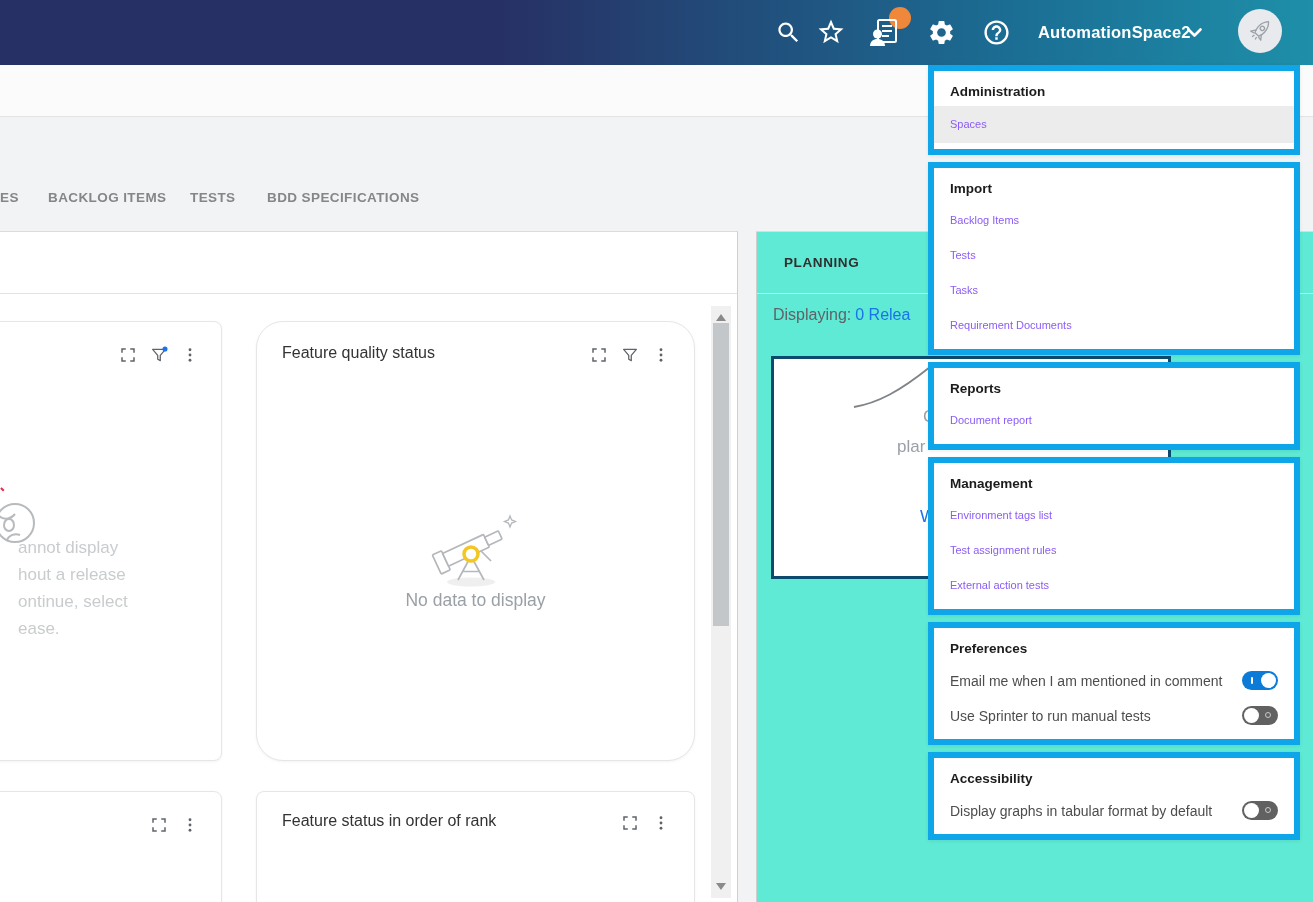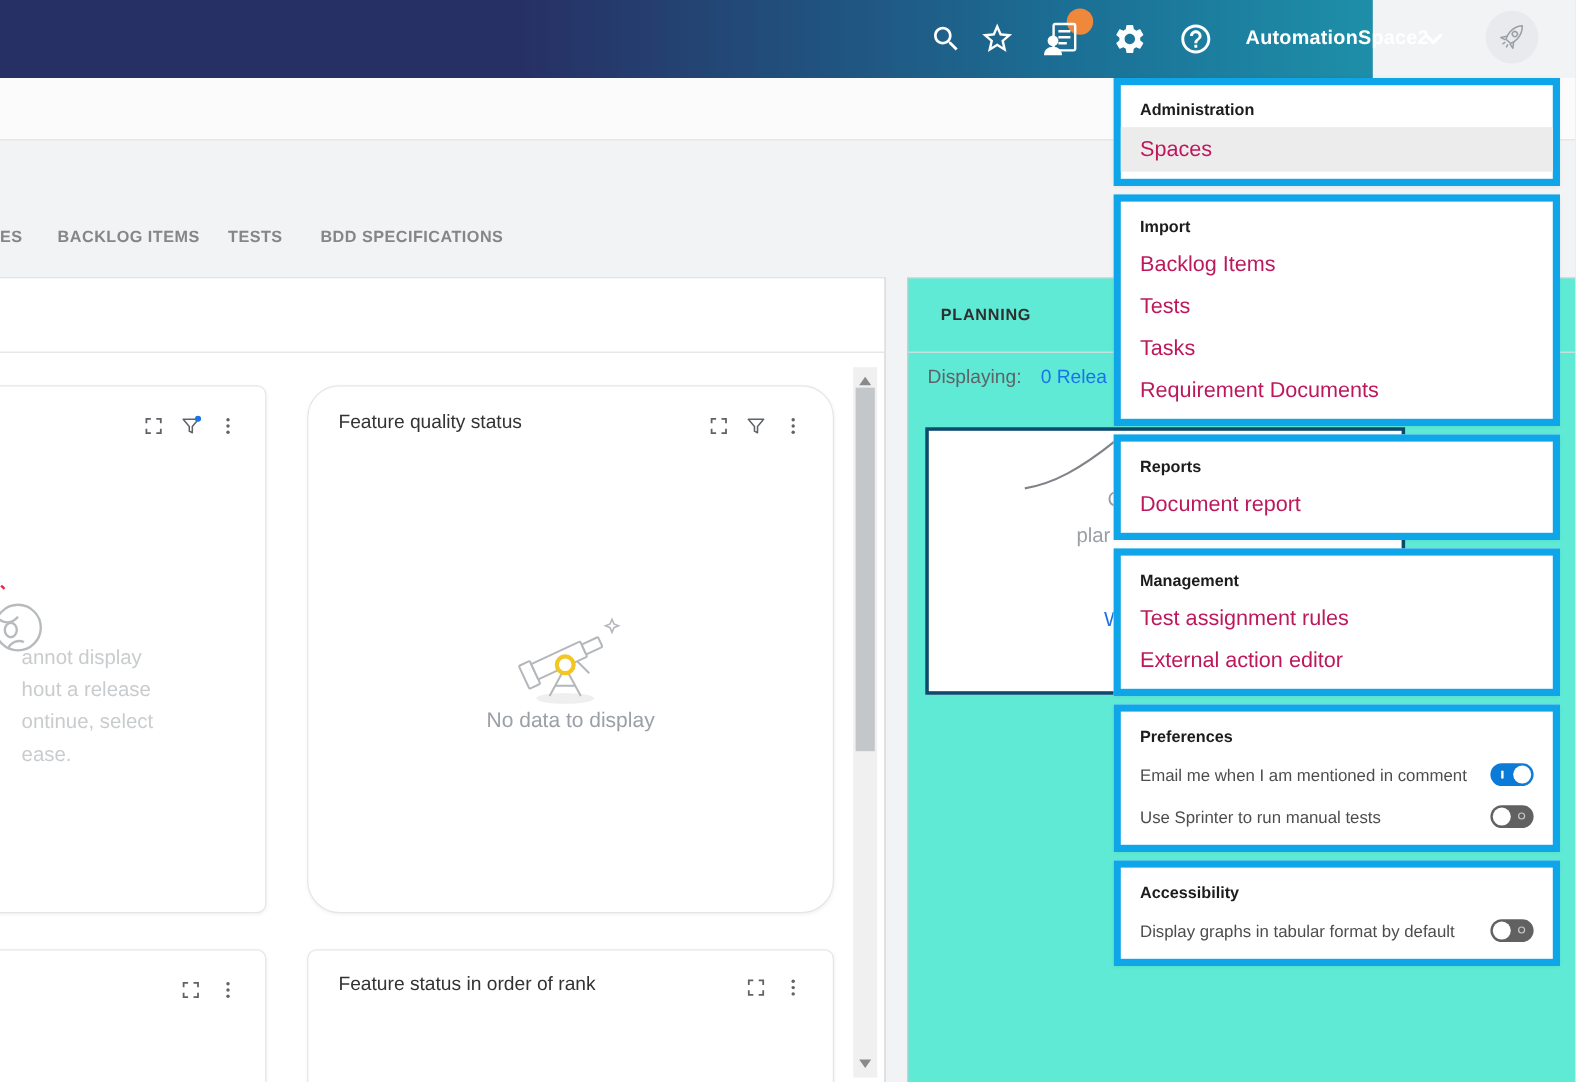--- a/index.html
+++ b/index.html
@@ -4,21 +4,21 @@
 <style>
   * { margin:0; padding:0; box-sizing:border-box; }
   html,body { background:#e9eaec; }
   .screen {
     position:relative; width:1313px; height:902px; overflow:hidden;
     background:#f2f3f4; font-family:"Liberation Sans", sans-serif;
   }
 
   
   .topbar {
-    position:absolute; left:0; top:0; width:1144px; height:65px;
+    position:absolute; left:0; top:0; width:1313px; height:65px;
     background:linear-gradient(90deg,#273064 0%,#273064 38%,#1b6f95 78%,#1e8fa9 100%);
   }
   .tb-icon { position:absolute; cursor:pointer; }
   .badge {
     position:absolute; left:889px; top:7px; width:22px; height:22px;
     border-radius:50%; background:#f0883b;
   }
   .ws-label {
     position:absolute; left:1038px; top:0; height:65px; line-height:65px;
     color:#fff; font-size:16.5px; font-weight:bold; cursor:pointer; letter-spacing:.2px;
@@ -68,33 +68,33 @@
   
   .pane-right {
     position:absolute; left:756px; top:231px; width:557px; height:671px;
     background:#5eead4; border-top:1px solid #dcdcdc; border-left:1px solid #cfcfcf;
   }
   .plan-header { height:62px; border-bottom:1px solid #e0e0e0; }
   .plan-title { margin-left:27px; line-height:62px; font-size:13.5px; font-weight:bold; color:#2f2f2f; letter-spacing:.6px; }
   .plan-body { position:relative; height:608px; }
   .displaying-row { position:absolute; left:16px; top:12px; display:flex; align-items:center; }
   .displaying-label { font-size:16px; color:#5f6368; }
-  .displaying-link { font-size:16px; color:#1a73e8; margin-left:16px; cursor:pointer; white-space:nowrap; }
+  .displaying-link { font-size:16px; color:#1a73e8; margin-left:4px; cursor:pointer; white-space:nowrap; }
   .plan-card { position:absolute; left:14px; top:62px; width:400px; height:223px; border:3px solid #0c4a6e; background:#fff; }
   .frag { position:absolute; font-size:17px; color:#9aa0a6; white-space:nowrap; }
   .frag-link { position:absolute; font-size:17px; color:#1a73e8; cursor:pointer; white-space:nowrap; }
 
   
   .menu { position:absolute; left:928px; top:65px; width:372px; z-index:100; }
   .menu-section {
     background:#fff; border:6px solid #0ea5e9; margin-bottom:7px;
     box-shadow:0 1px 4px rgba(0,0,0,.08); padding-bottom:6px;
   }
   .menu-header { padding:13px 16px 7px 16px; font-size:13.5px; font-weight:bold; color:#1c1c1c; }
-  .menu-item { height:35px; line-height:35px; padding:0 16px; font-size:18px; color:#be185d; cursor:pointer; }
+  .menu-item { height:35px; line-height:35px; padding:0 16px; font-size:11px; color:#8b5cf6; cursor:pointer; }
   .menu-item.highlighted { background:#ececec; height:37px; line-height:37px; }
   .pref-row { height:35px; display:flex; align-items:center; justify-content:space-between; padding:0 16px; }
   .pref-label { font-size:14px; color:#4d4d4d; }
 
   .toggle { position:relative; width:36px; height:19px; border-radius:10px; flex:none; cursor:pointer; display:inline-block; }
   .toggle.on  { background:#0b7bd7; }
   .toggle.off { background:#616161; }
   .toggle .knob { position:absolute; top:2px; width:15px; height:15px; border-radius:50%; background:#fff; }
   .toggle.on  .knob { right:2px; }
   .toggle.off .knob { left:2px; }
@@ -295,22 +295,23 @@
       <div class="menu-item">Requirement Documents</div>
     </div>
 
     <div class="menu-section">
       <div class="menu-header">Reports</div>
       <div class="menu-item">Document report</div>
     </div>
 
     <div class="menu-section">
       <div class="menu-header">Management</div>
+      <div class="menu-item">Environment tags list</div>
       <div class="menu-item">Test assignment rules</div>
-      <div class="menu-item">External action editor</div>
+      <div class="menu-item">External action tests</div>
     </div>
 
     <div class="menu-section">
       <div class="menu-header">Preferences</div>
       <div class="pref-row">
         <span class="pref-label">Email me when I am mentioned in comment</span>
         <span class="toggle on">
             <span class="marker-line"></span>
             <span class="knob"></span>
           </span>

